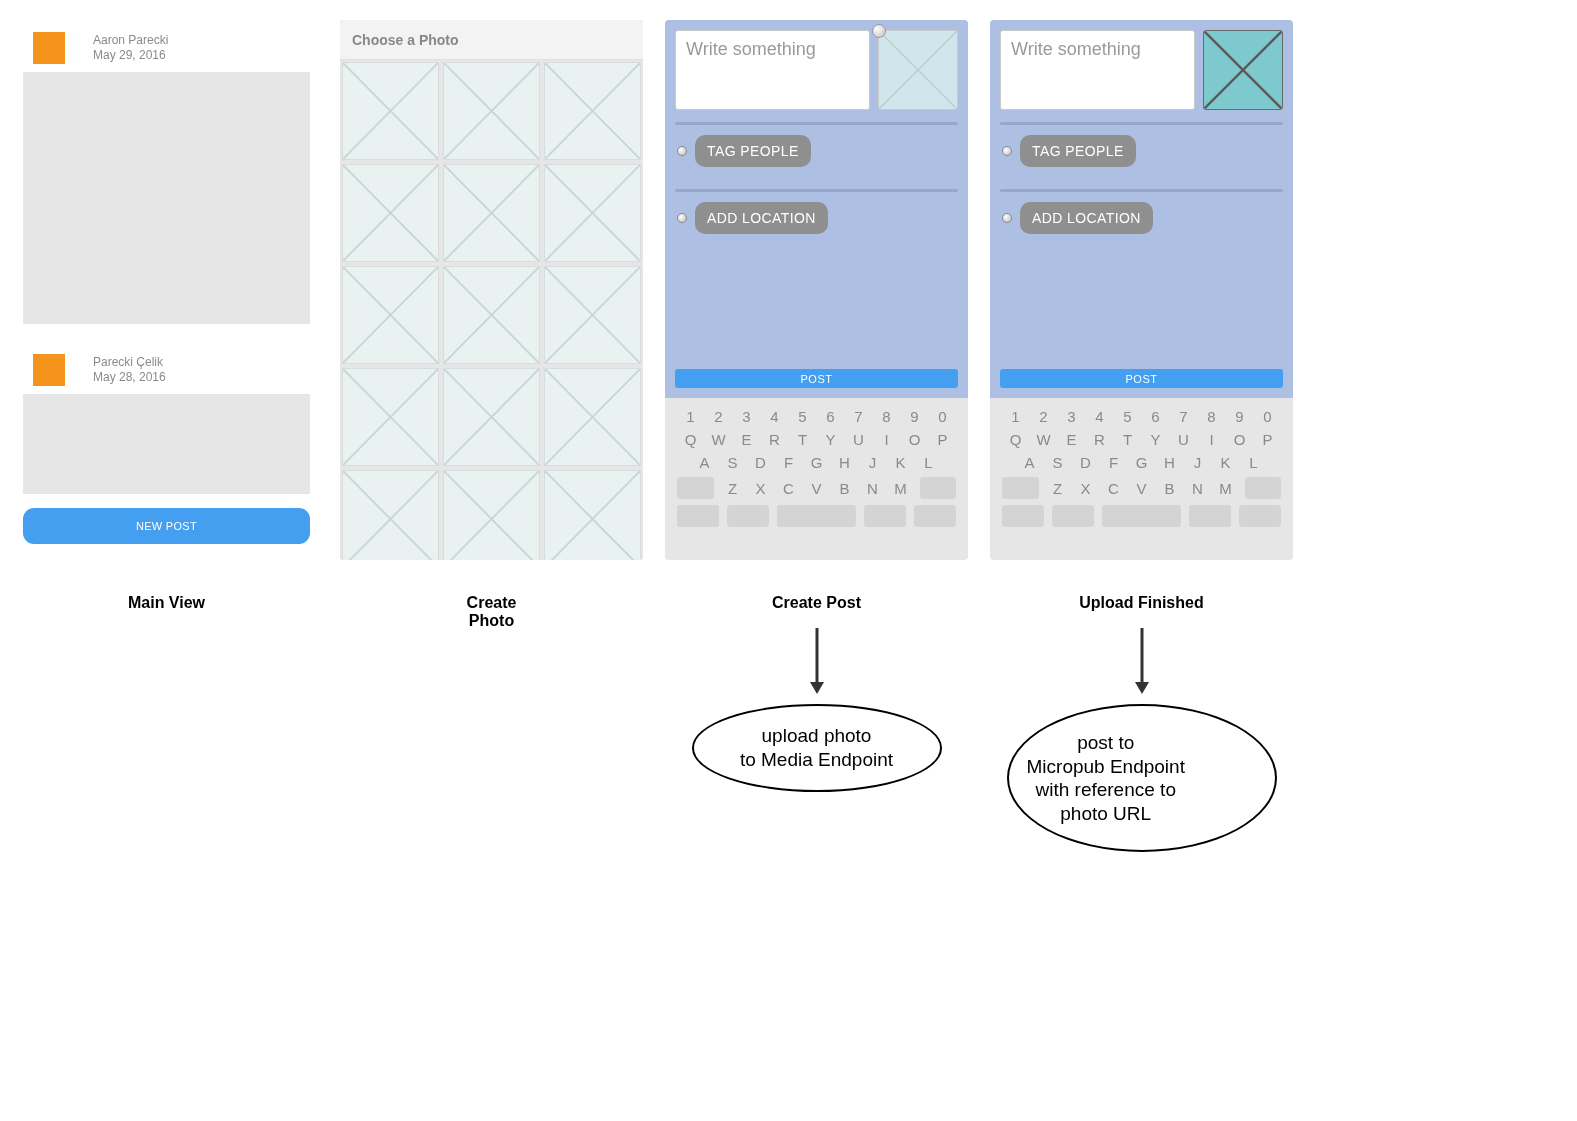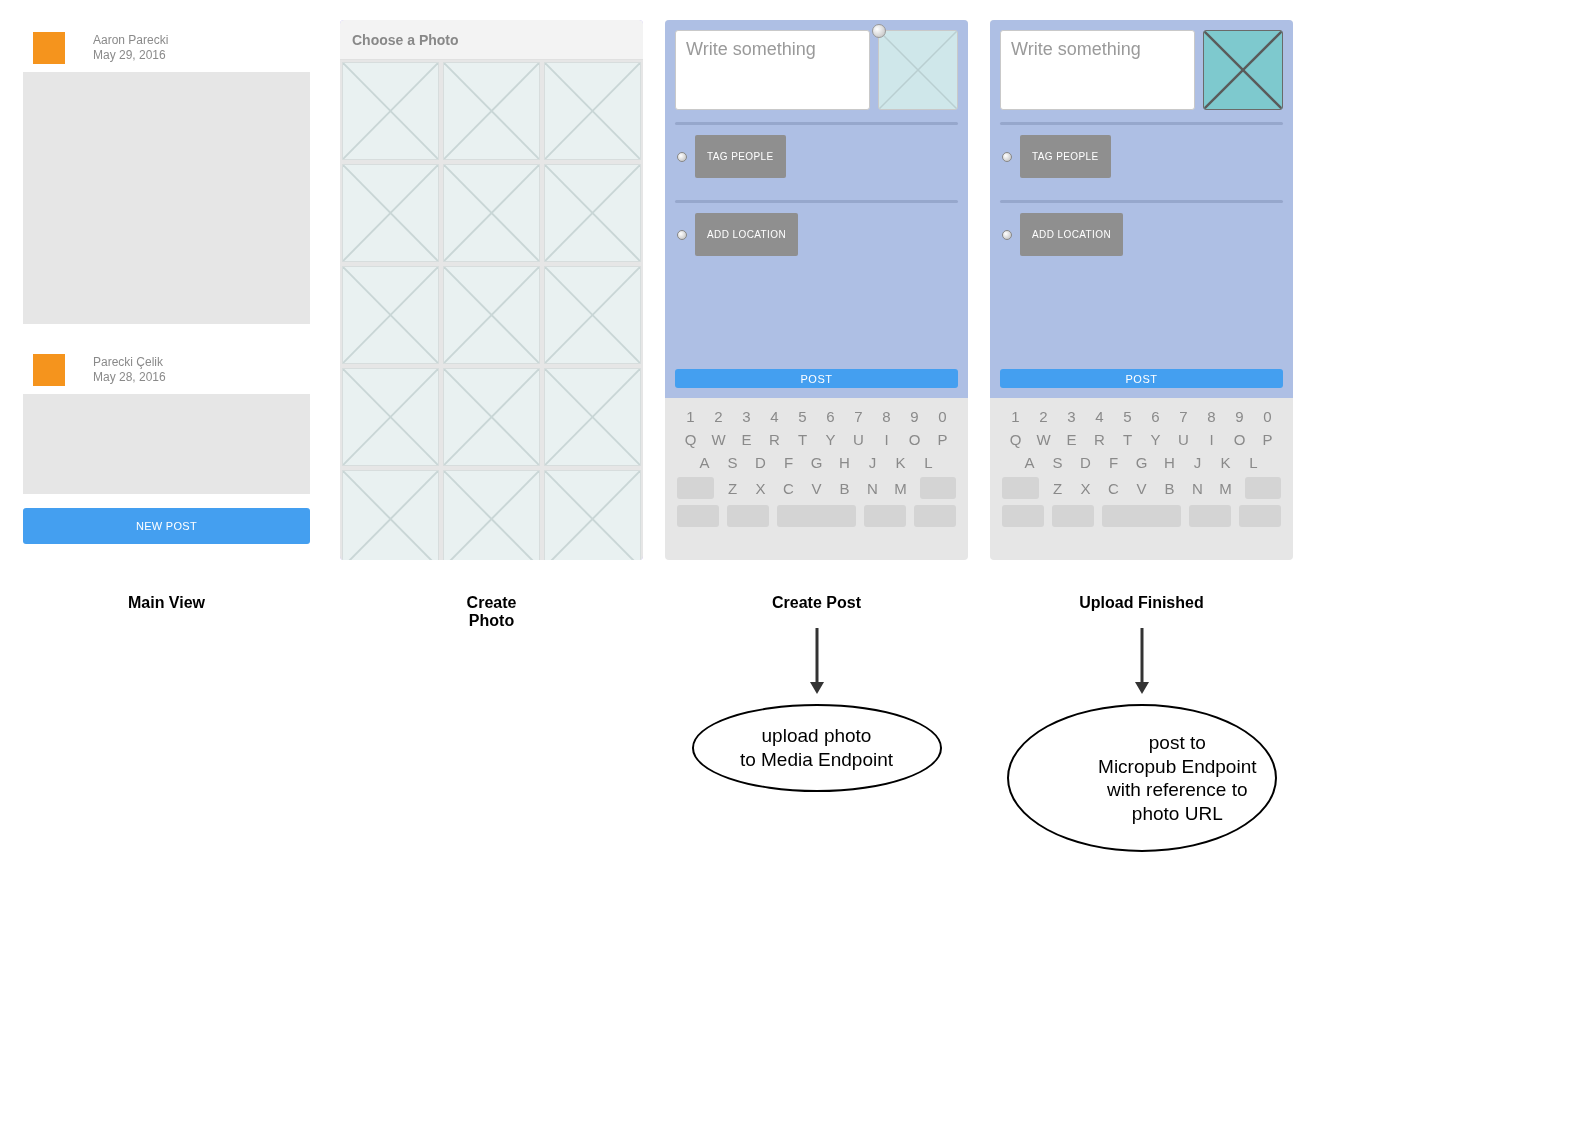--- a/index.html
+++ b/index.html
@@ -17,21 +17,21 @@
   .avatar { width: 32px; height: 32px; background: #f5941d; }
   .mv-meta { line-height: 1.25; }
   .mv-name { font-size: 12px; color: #8a8a8a; }
   .mv-date { font-size: 12px; color: #8a8a8a; }
   .mv-img { background: #e6e6e6; margin: 0 8px; }
   .mv-img.big { height: 252px; }
   .mv-img.small { height: 100px; }
   .mv-newpost {
     display: block; margin: 14px 8px 8px 8px; height: 36px;
     background: #449ff0; color: #fff; font-size: 11px; letter-spacing: .3px;
-    border: none; border-radius: 3px;
+    border: none; border-radius: 11px;
   }
   .mv-newpost-wrap { display:flex; flex-direction:column; justify-content:flex-end; }
   
   .cp-header { height: 40px; background: #f3f3f3; border-bottom: 1px solid #e0e0e0;
     display: flex; align-items: center; padding: 0 12px; font-weight: 700; color: #888; font-size: 14px; }
   .cp-grid { background: #e6e6e6; padding: 2px; display: grid; grid-template-columns: repeat(3, 1fr);
     grid-auto-rows: 98px; gap: 4px; height: calc(100% - 40px); }
   .thumb { background: #e9f1f1; position: relative; overflow: hidden; border: 1px solid #d7dddd; }
   .thumb svg { position: absolute; inset: 0; width: 100%; height: 100%; }
   
@@ -52,22 +52,22 @@
   .compose-thumb.bold line { stroke-width: 3; }
   .spinner-dot {
     position:absolute; width:14px; height:14px; border-radius:50%;
     background: radial-gradient(circle at 35% 35%, #fff, #bbb);
     border:1px solid #999; left:-6px; top:-6px;
   }
   .divider { height: 3px; background: #96a7cc; margin: 12px 0 10px 0; border-radius: 2px; }
   .tag-row { display:flex; align-items:center; gap:8px; margin-bottom: 10px; }
   .mini-dot { width:10px; height:10px; border-radius:50%; background: radial-gradient(circle at 35% 35%, #fff, #bbb); border:1px solid #888; margin-left:2px; }
   .tag-btn {
-    background: #8f8f8f; color: #fff; font-size: 10px; letter-spacing: .4px;
-    border: none; padding: 16px 12px; border-radius: 2px;
+    background: #8f8f8f; color: #fff; font-size: 14px; letter-spacing: .4px;
+    border: none; padding: 8px 12px; border-radius: 10px;
   }
   .pp-spacer { flex: 1; }
   .post-btn {
     background: #449ff0; color:#fff; border:none; height: 19px; border-radius: 3px;
     font-size: 11px; letter-spacing: .5px;
   }
   
   .kbd { padding: 10px 12px 12px 12px; background:#e6e6e6; }
   .kbd-row { display:flex; justify-content:center; gap: 14px; color:#8a8a8a; font-size:15px; margin-bottom:6px; }
   .kbd-row span { width: 14px; text-align: center; }
@@ -81,21 +81,21 @@
   .kbd-shift-row .letters span { width:14px; text-align:center; }
   
   .caption { font-weight: 800; font-size: 16px; text-align: center; margin-top: 34px; line-height:1.15; }
   
   .arrow-wrap { margin-top: 14px; display:flex; flex-direction:column; align-items:center; }
   .bubble {
     margin-top: 8px; border: 2px solid #000; border-radius: 50%;
     padding: 18px 24px; text-align: center; font-size: 19px; line-height:1.25;
     width: 250px;
   }
-  .bubble.wide { width: 270px; padding: 16px 18px; height: 148px; display:flex; align-items:center; justify-content:flex-end; }
+  .bubble.wide { width: 270px; padding: 16px 18px; height: 148px; display:flex; align-items:center; justify-content:flex-start; }
 </style>
 </head>
 <body>
 
 <div class="stage">
 
   <div class="col">
     <div class="phone mv">
 
       <div class="mv-post-head">

